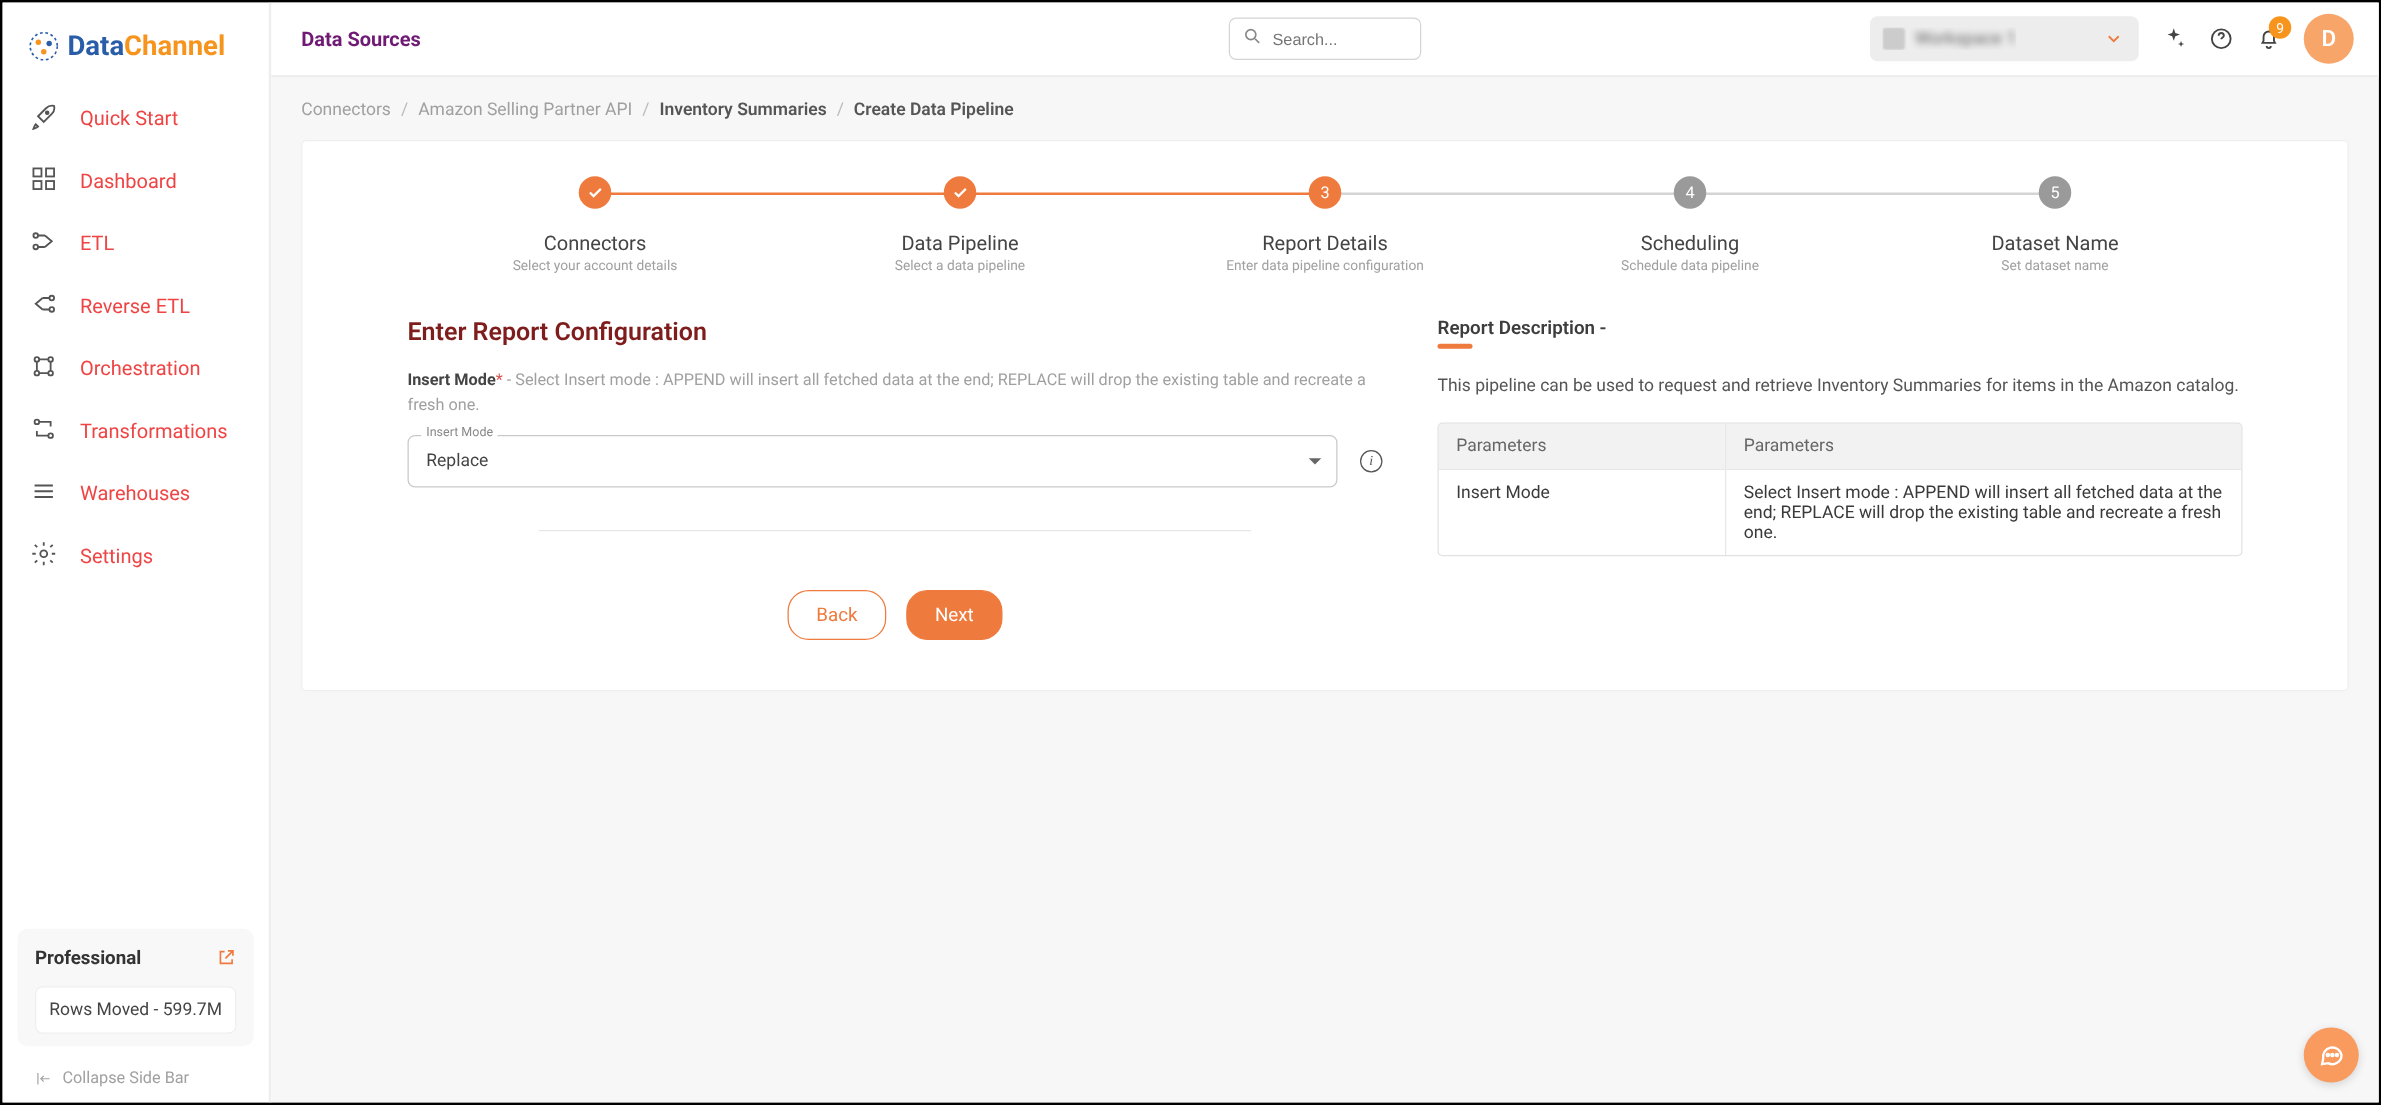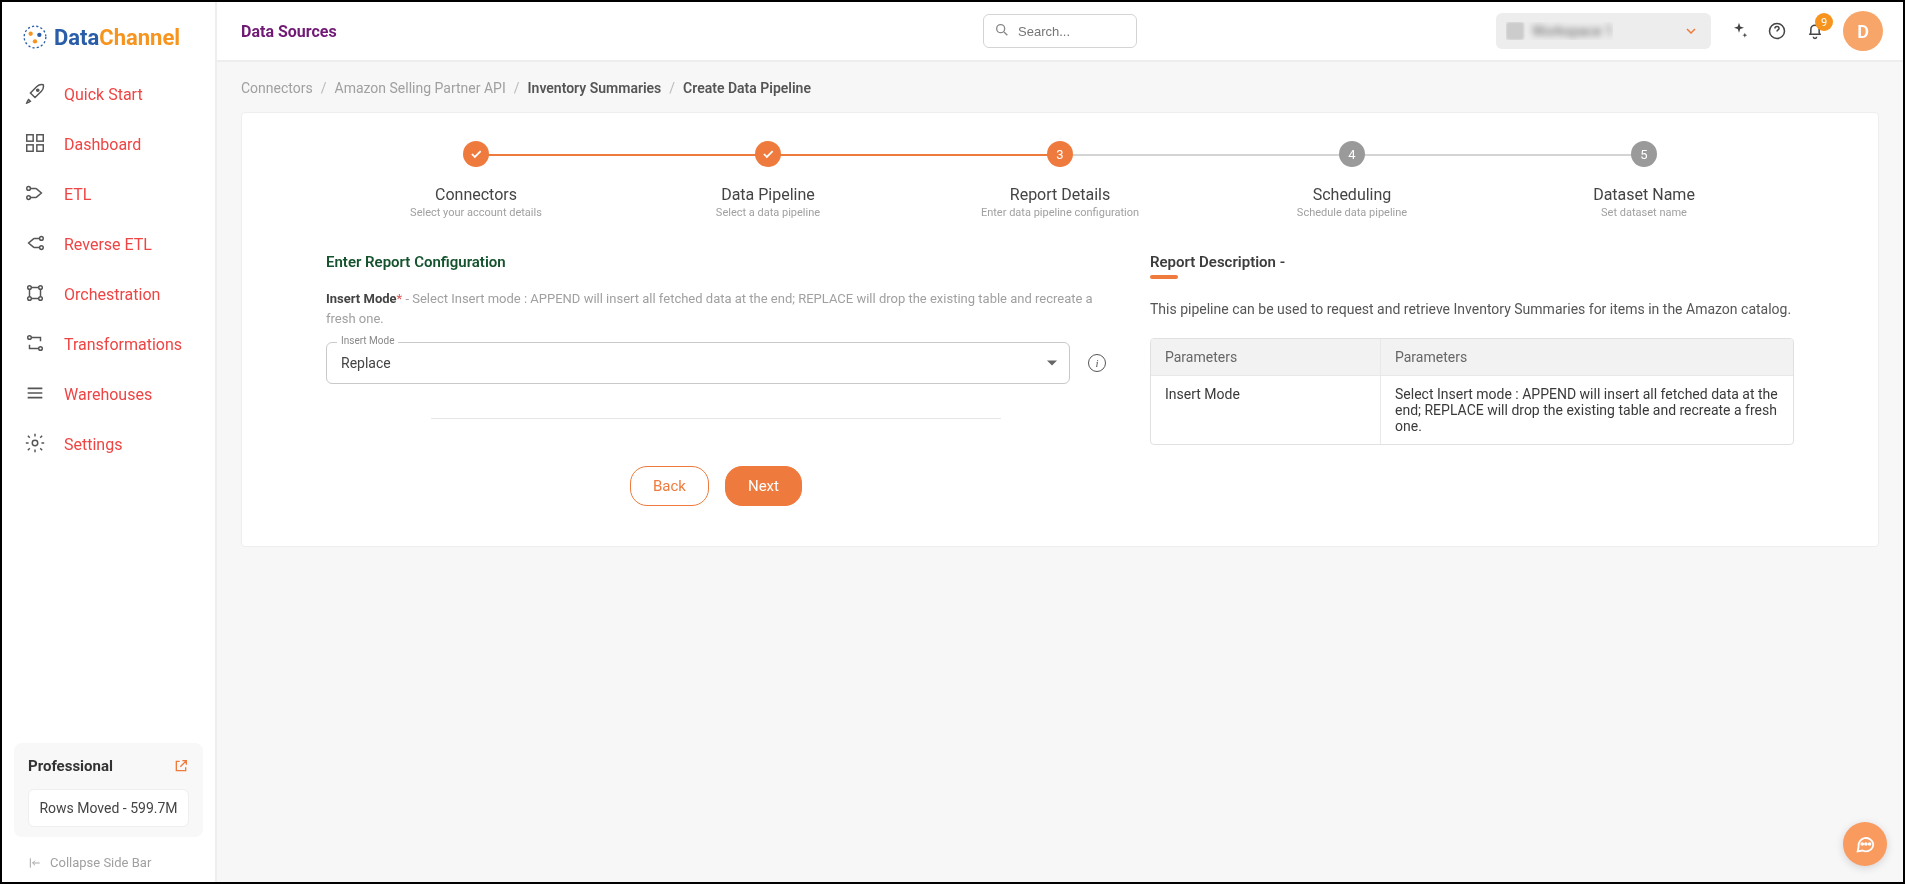--- a/index.html
+++ b/index.html
@@ -198,21 +198,21 @@
   .line-pending { background: #d4d4d4; }
   .step-title { margin-top: 18px; font-size: 16px; color: #444; }
   .step-sub { font-size: 11px; color: var(--muted); margin-top: 2px; }
   .check { display:block; }
 
   
   .card-body { display: flex; gap: 44px; margin-top: 34px; padding: 0 56px; }
   .left-col { flex: 0 0 780px; }
   .right-col { flex: 1; }
 
-  .section-heading { font-size: 15px; font-weight: 600; color: #14532d; margin-bottom: 18px; }
+  .section-heading { font-size: 20px; font-weight: 600; color: #7f1d1d; margin-bottom: 18px; }
 
   .field-row { margin-bottom: 14px; }
   .field-label { font-size: 13px; color: #444; }
   .field-label .req { color: #d9534f; }
   .field-hint { font-size: 13px; color: var(--muted); line-height: 1.5; }
 
   .dropdown-outer { position: relative; margin-top: 10px; display: flex; align-items: center; gap: 18px; }
   .dropdown {
     flex: 1;
     position: relative;

